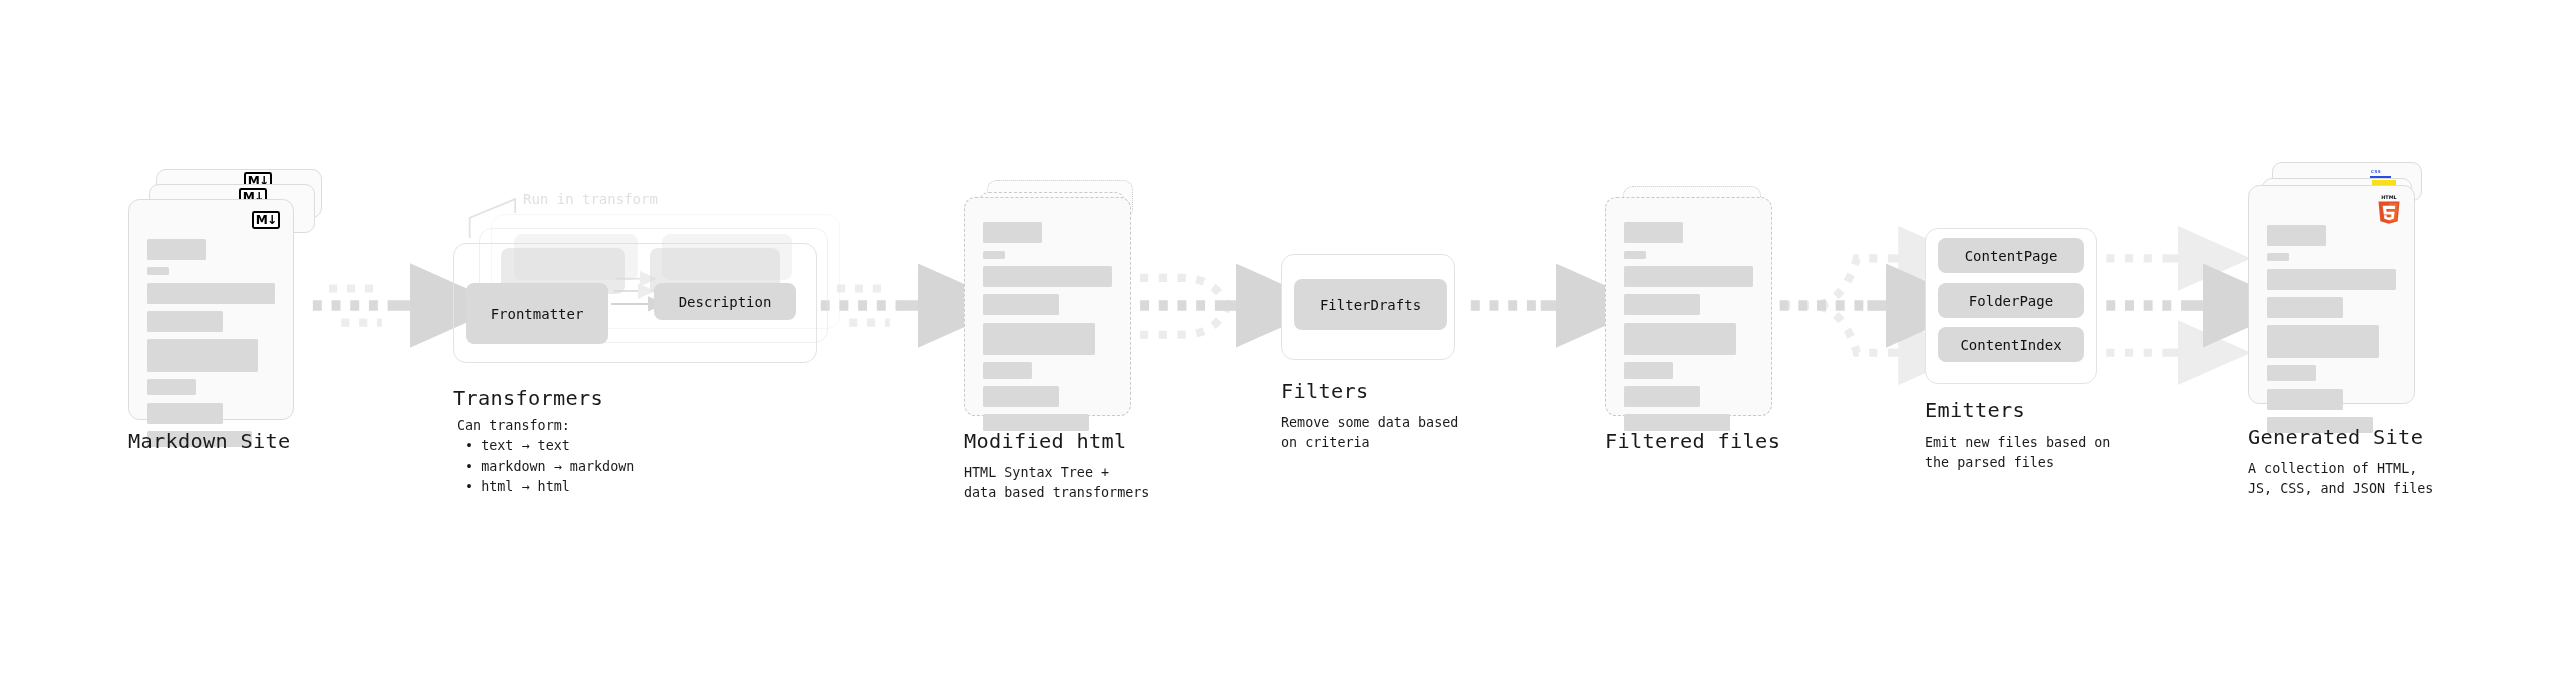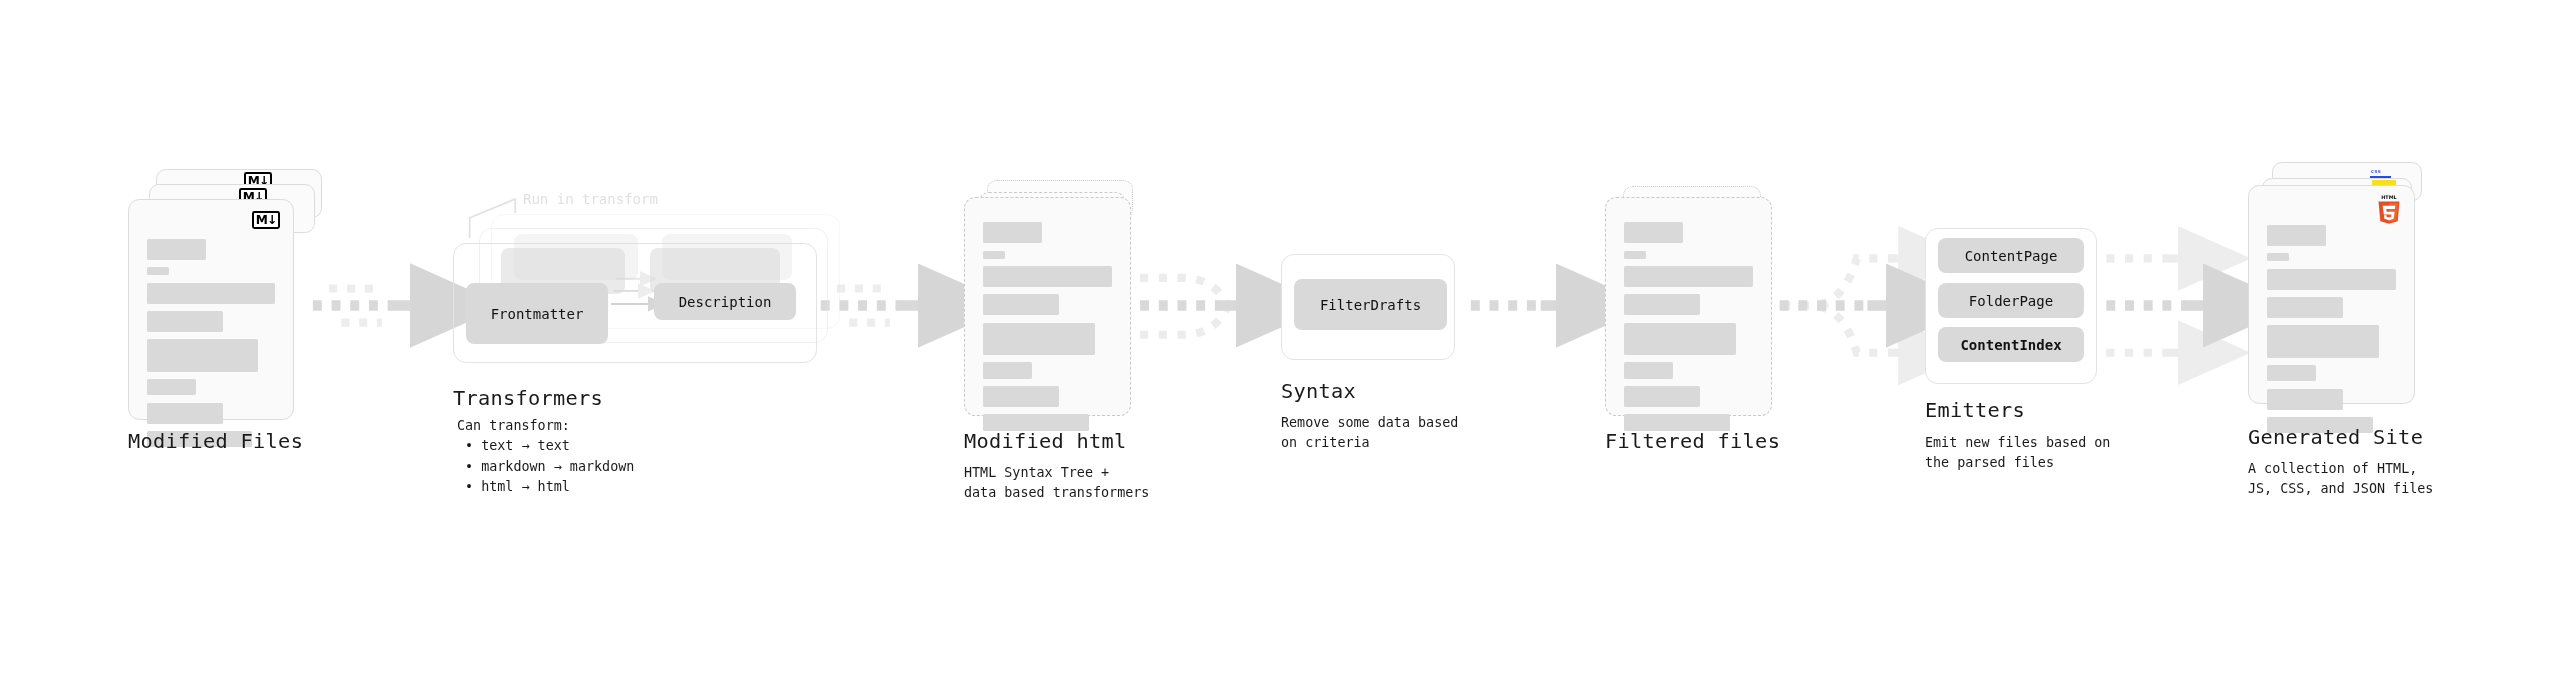--- a/index.html
+++ b/index.html
@@ -185,21 +185,21 @@
         <div class="bar" style="width:17%;height:8.1px;"></div>
         <div class="bar" style="width:100%;height:21px;"></div>
         <div class="bar" style="width:59%;height:21px;"></div>
         <div class="bar" style="width:87%;height:32.5px;"></div>
         <div class="bar" style="width:38%;height:16.3px;"></div>
         <div class="bar" style="width:59%;height:21px;"></div>
         <div class="bar" style="width:82%;height:16.3px;"></div>
       </div>
     </div>
 
-    <div class="title" style="left:128px; top:429px;">Modified Files</div>
+    <div class="title" style="left:128px; top:429px;">Markdown Site</div>
   </div>
 
   <div>
 
     <div class="gbox fade2" style="left:491px; top:214px; width:349px; height:115px;"></div>
     <div class="gbox fade1" style="left:479px; top:228px; width:349px; height:115px;"></div>
     <div class="gbox" style="left:453px; top:243px; width:364px; height:120px;"></div>
 
     <div class="pill fade2" style="left:514px; top:234px; width:124px; height:46px; font-size:0;"></div>
     <div class="pill fade2" style="left:662px; top:234px; width:130px; height:46px; font-size:0;"></div>
@@ -235,21 +235,21 @@
       </div>
     </div>
     <div class="title" style="left:964px; top:429px;">Modified html</div>
     <div class="sub" style="left:964px; top:463px;">HTML Syntax Tree +
 data based transformers</div>
   </div>
 
   <div>
     <div class="gbox solidbg" style="left:1281px; top:254px; width:174px; height:106px;"></div>
     <div class="pill" style="left:1294px; top:279px; width:153px; height:51px;">FilterDrafts</div>
-    <div class="title" style="left:1281px; top:379px;">Syntax</div>
+    <div class="title" style="left:1281px; top:379px;">Filters</div>
     <div class="sub" style="left:1281px; top:413px;">Remove some data based
 on criteria</div>
   </div>
 
   <div>
     <div class="doc dotted" style="left:1623px; top:186px; width:138px; height:36px; border-radius:9.8px; background:#fcfcfc;"></div>
     <div class="doc dashed" style="left:1605px; top:197px; width:167px; height:219px;">
       <div class="bars" style="top:24.4px;">
         <div class="bar" style="width:46%;height:21px;"></div>
         <div class="bar" style="width:17%;height:8.1px;"></div>
@@ -261,21 +261,21 @@
         <div class="bar" style="width:82%;height:16.3px;"></div>
       </div>
     </div>
     <div class="title" style="left:1605px; top:429px;">Filtered files</div>
   </div>
 
   <div>
     <div class="gbox solidbg" style="left:1925px; top:228px; width:172px; height:156px;"></div>
     <div class="pill" style="left:1938px; top:238px; width:146px; height:35px;">ContentPage</div>
     <div class="pill" style="left:1938px; top:283px; width:146px; height:35px;">FolderPage</div>
-    <div class="pill" style="left:1938px; top:327px; width:146px; height:35px;font-weight:bold;">ContentIndex</div>
+    <div class="pill" style="left:1938px; top:327px; width:146px; height:35px;">ContentIndex</div>
     <div class="title" style="left:1925px; top:398px;">Emitters</div>
     <div class="sub" style="left:1925px; top:433px;">Emit new files based on
 the parsed files</div>
   </div>
 
   <div>
 
     <div class="doc" style="left:2272px; top:162px; width:150px; height:39px; border-radius:9.8px; background:#fbfbfb;"></div>
     <div class="csstxt" style="left:2371px; top:169px;">CSS</div>
     <div class="cssbadge" style="left:2370px; top:176px;"></div>

